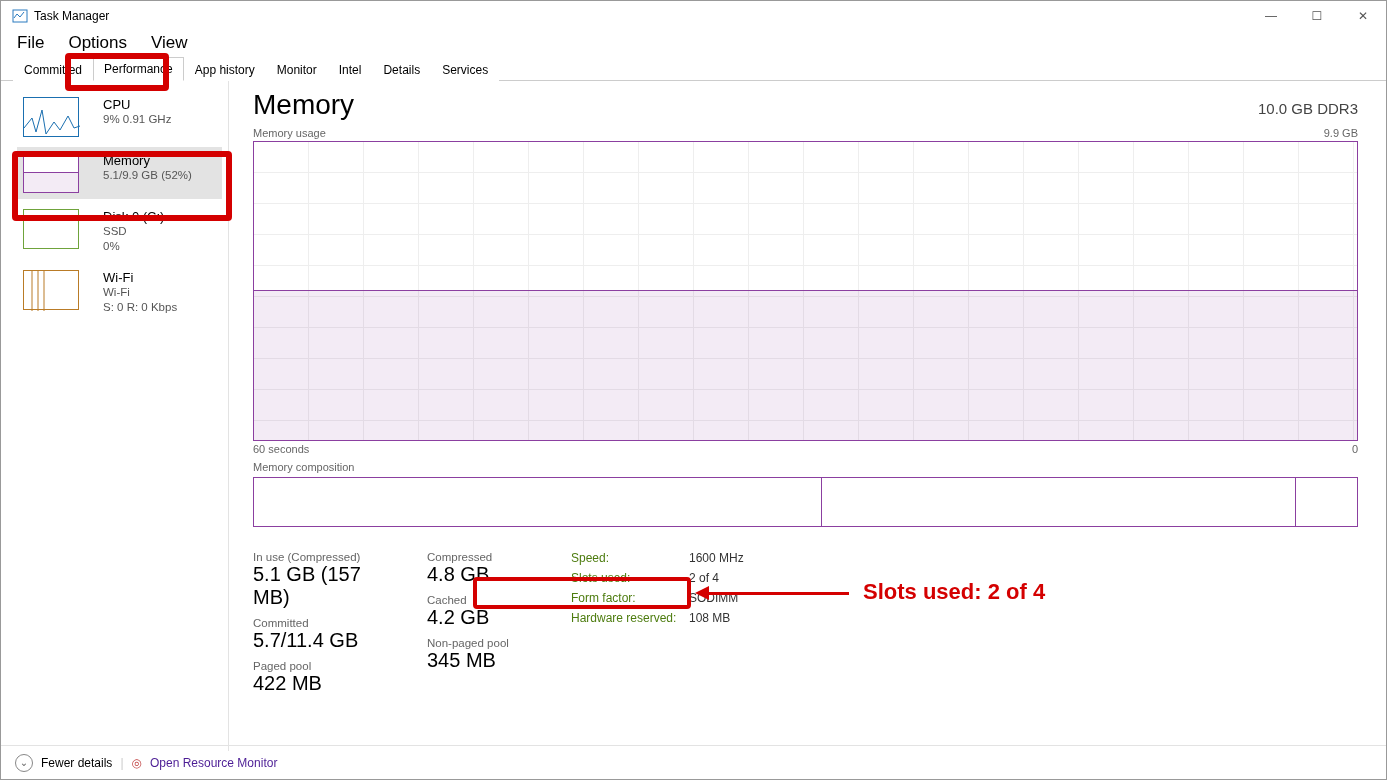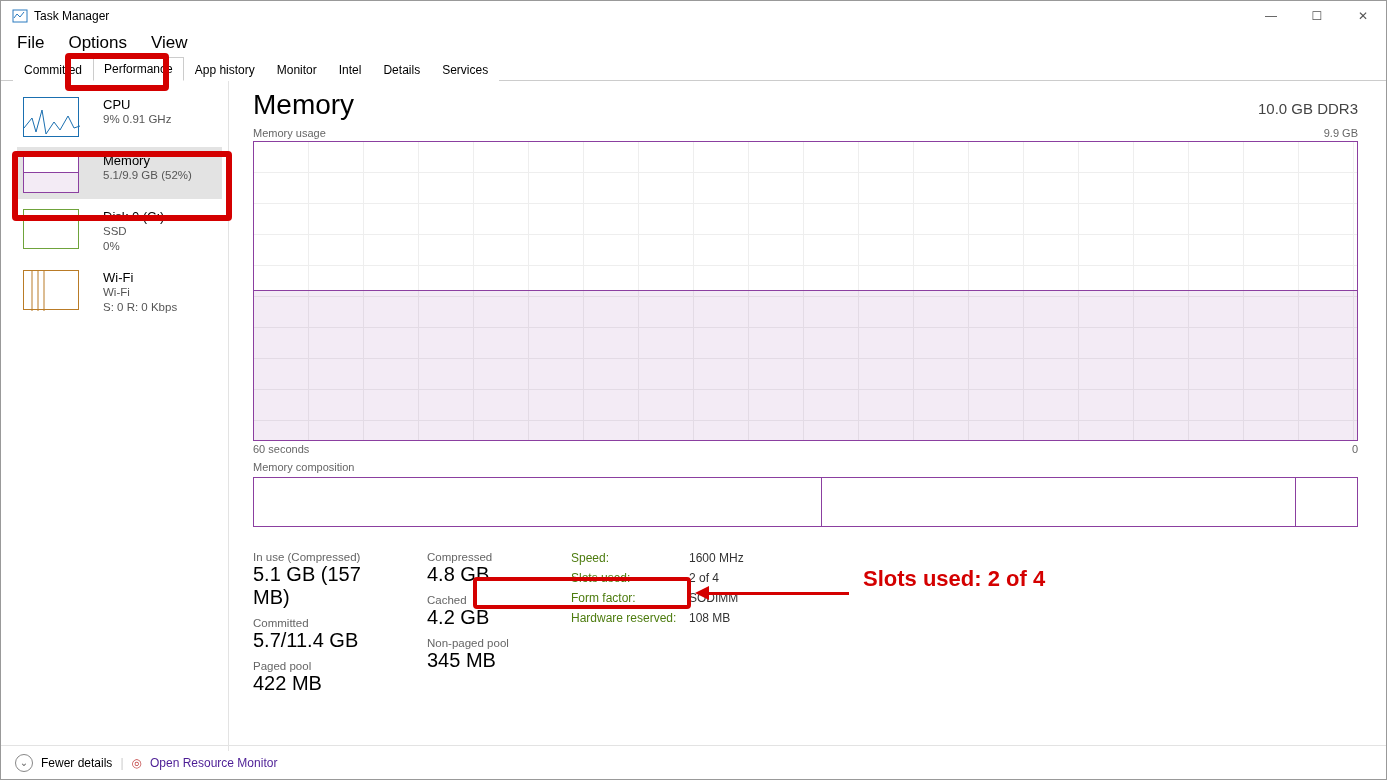--- a/index.html
+++ b/index.html
@@ -366,13 +366,13 @@
   <span style="color:#ccc">|</span>
   <span style="color:#c04040">◎</span>
   <span class="link">Open Resource Monitor</span>
 </div>
 
 <div class="red-box" style="left:64px; top:52px; width:104px; height:38px;"></div>
 <div class="red-box" style="left:11px; top:150px; width:220px; height:70px;"></div>
 <div class="red-box" style="left:472px; top:576px; width:218px; height:32px; border-width:4px;"></div>
 <div class="arrow-line" style="left:708px; top:591px; width:140px;"></div>
 <div class="arrow-head" style="left:694px; top:585px;"></div>
-<div class="annot-label" style="left:862px; top:565px;">Slots used: 2 of 4</div>
+<div class="annot-label" style="left:862px; top:578px;">Slots used: 2 of 4</div>
 
 </body></html>

